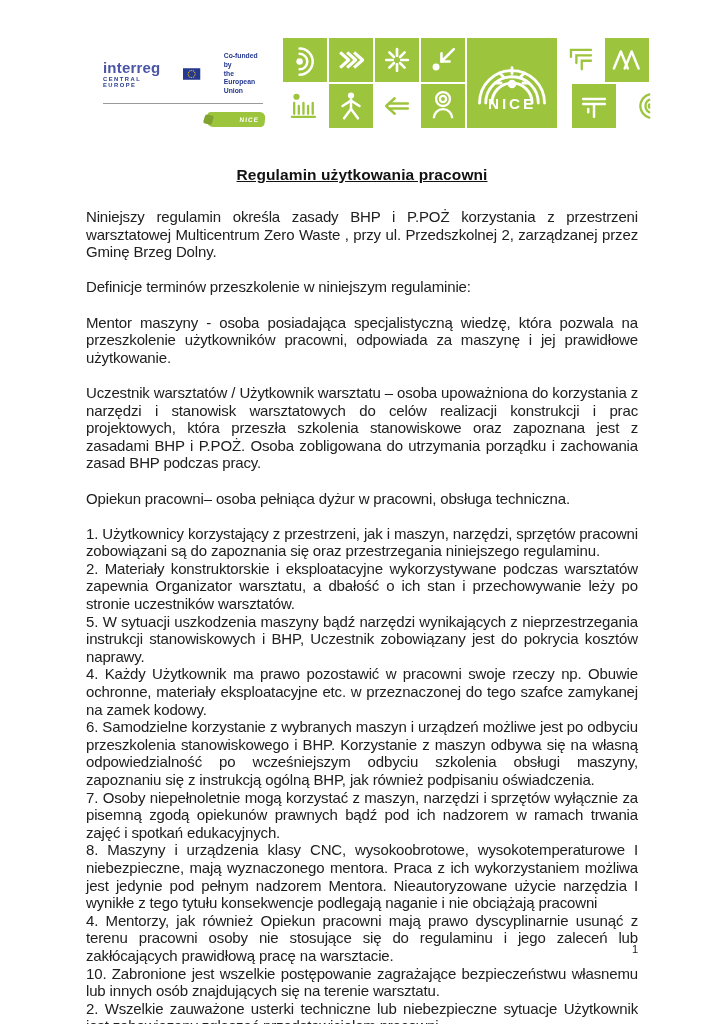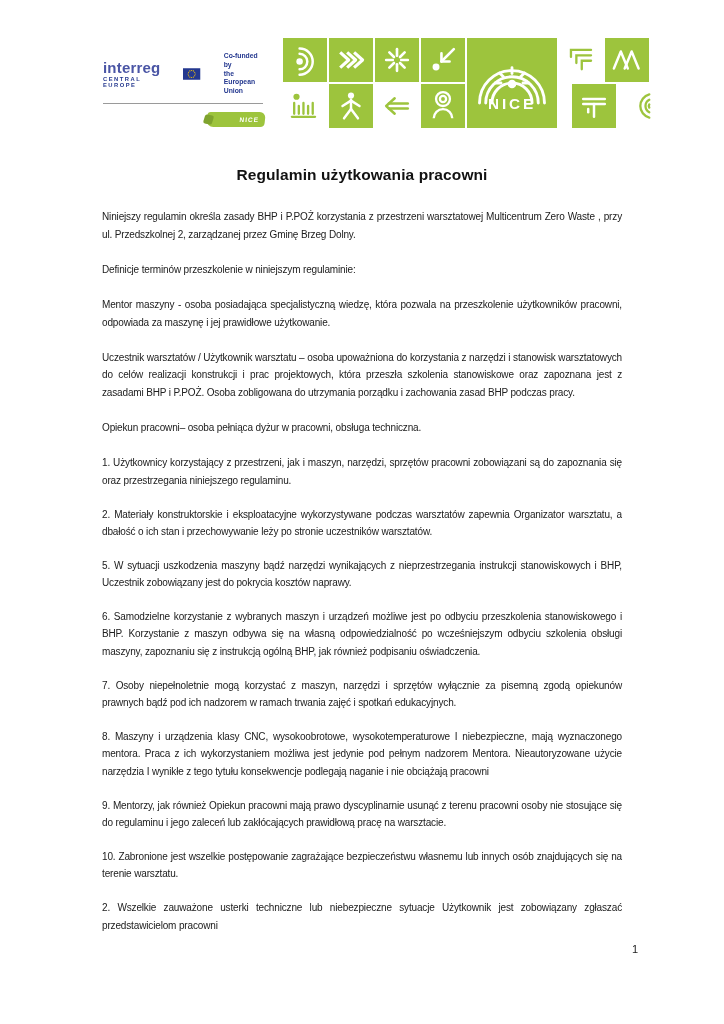--- a/index.html
+++ b/index.html
@@ -37,23 +37,24 @@
   .tile--white{background:#ffffff;color:var(--green);}
   .tile--big{grid-column:span 2;grid-row:span 2;}
   .tile--shift{transform:translateX(13px);}
   .tile svg{width:34px;height:34px;display:block;}
   .tile--big svg{width:86px;height:86px;}
   
   .content{position:absolute;left:86px;top:166px;width:552px;}
   .doc-title{
     margin:0 0 24px 0;text-align:center;font-size:15.5px;font-weight:700;color:#121212;
     letter-spacing:.1px;
+    text-decoration:underline;
   }
   .para,.rule{
-    margin:16px;text-align:justify;font-size:10px;line-height:17.6px;
+    margin:0;text-align:justify;font-size:15px;line-height:17.6px;
     letter-spacing:-.15px;color:#202020;
   }
   .para{margin-bottom:17.6px;}
   .page-number{position:absolute;right:86px;top:943px;font-size:11px;color:#222;}
 </style>
 </head>
 <body>
 
 <div class="page" style="--green: #9dc43d; --navy: #24388f; --interreg-blue: #4a55a5;">
 
@@ -208,23 +209,24 @@
         <p class="para">Niniejszy regulamin określa zasady BHP i P.POŻ korzystania z przestrzeni warsztatowej Multicentrum Zero Waste , przy ul. Przedszkolnej 2, zarządzanej przez Gminę Brzeg Dolny.</p>
         <p class="para">Definicje terminów przeszkolenie w niniejszym regulaminie:</p>
         <p class="para">Mentor maszyny - osoba posiadająca specjalistyczną wiedzę, która pozwala na przeszkolenie użytkowników pracowni, odpowiada za maszynę i jej prawidłowe użytkowanie.</p>
         <p class="para">Uczestnik warsztatów / Użytkownik warsztatu – osoba upoważniona do korzystania z narzędzi i stanowisk warsztatowych do celów realizacji konstrukcji i prac projektowych, która przeszła szkolenia stanowiskowe oraz zapoznana jest z zasadami BHP i P.POŻ. Osoba zobligowana do utrzymania porządku i zachowania zasad BHP podczas pracy.</p>
         <p class="para">Opiekun pracowni– osoba pełniąca dyżur w pracowni, obsługa techniczna.</p>
       </div>
     <div id="rules">
         <p class="rule">1. Użytkownicy korzystający z przestrzeni, jak i maszyn, narzędzi, sprzętów pracowni zobowiązani są do zapoznania się oraz przestrzegania niniejszego regulaminu.</p>
         <p class="rule">2. Materiały konstruktorskie i eksploatacyjne wykorzystywane podczas warsztatów zapewnia Organizator warsztatu, a dbałość o ich stan i przechowywanie leży po stronie uczestników warsztatów.</p>
         <p class="rule">5. W sytuacji uszkodzenia maszyny bądź narzędzi wynikających z nieprzestrzegania instrukcji stanowiskowych i BHP, Uczestnik zobowiązany jest do pokrycia kosztów naprawy.</p>
+        <p class="rule">4. Każdy Użytkownik ma prawo pozostawić w pracowni swoje rzeczy np. Obuwie ochronne, materiały eksploatacyjne etc. w przeznaczonej do tego szafce zamykanej na zamek kodowy.</p>
         <p class="rule">6. Samodzielne korzystanie z wybranych maszyn i urządzeń możliwe jest po odbyciu przeszkolenia stanowiskowego i BHP. Korzystanie z maszyn odbywa się na własną odpowiedzialność po wcześniejszym odbyciu szkolenia obsługi maszyny, zapoznaniu się z instrukcją ogólną BHP, jak również podpisaniu oświadczenia.</p>
         <p class="rule">7. Osoby niepełnoletnie mogą korzystać z maszyn, narzędzi i sprzętów wyłącznie za pisemną zgodą opiekunów prawnych bądź pod ich nadzorem w ramach trwania zajęć i spotkań edukacyjnych.</p>
         <p class="rule">8. Maszyny i urządzenia klasy CNC, wysokoobrotowe, wysokotemperaturowe I niebezpieczne, mają wyznaczonego mentora. Praca z ich wykorzystaniem możliwa jest jedynie pod pełnym nadzorem Mentora. Nieautoryzowane użycie narzędzia I wynikłe z tego tytułu konsekwencje podlegają naganie i nie obciążają pracowni</p>
-        <p class="rule">9. Mentorzy, jak również Opiekun pracowni mają prawo dyscyplinarnie usunąć z terenu pracowni osoby nie stosujące się do regulaminu i jego zaleceń lub zakłócających prawidłową pracę na warsztacie.</p>
+        <p class="rule">4. Mentorzy, jak również Opiekun pracowni mają prawo dyscyplinarnie usunąć z terenu pracowni osoby nie stosujące się do regulaminu i jego zaleceń lub zakłócających prawidłową pracę na warsztacie.</p>
         <p class="rule">10. Zabronione jest wszelkie postępowanie zagrażające bezpieczeństwu własnemu lub innych osób znajdujących się na terenie warsztatu.</p>
         <p class="rule">2. Wszelkie zauważone usterki techniczne lub niebezpieczne sytuacje Użytkownik jest zobowiązany zgłaszać przedstawicielom pracowni</p>
       </div>
   </div>
 
   <div class="page-number">1</div>
 </div>
 
 </body></html>

